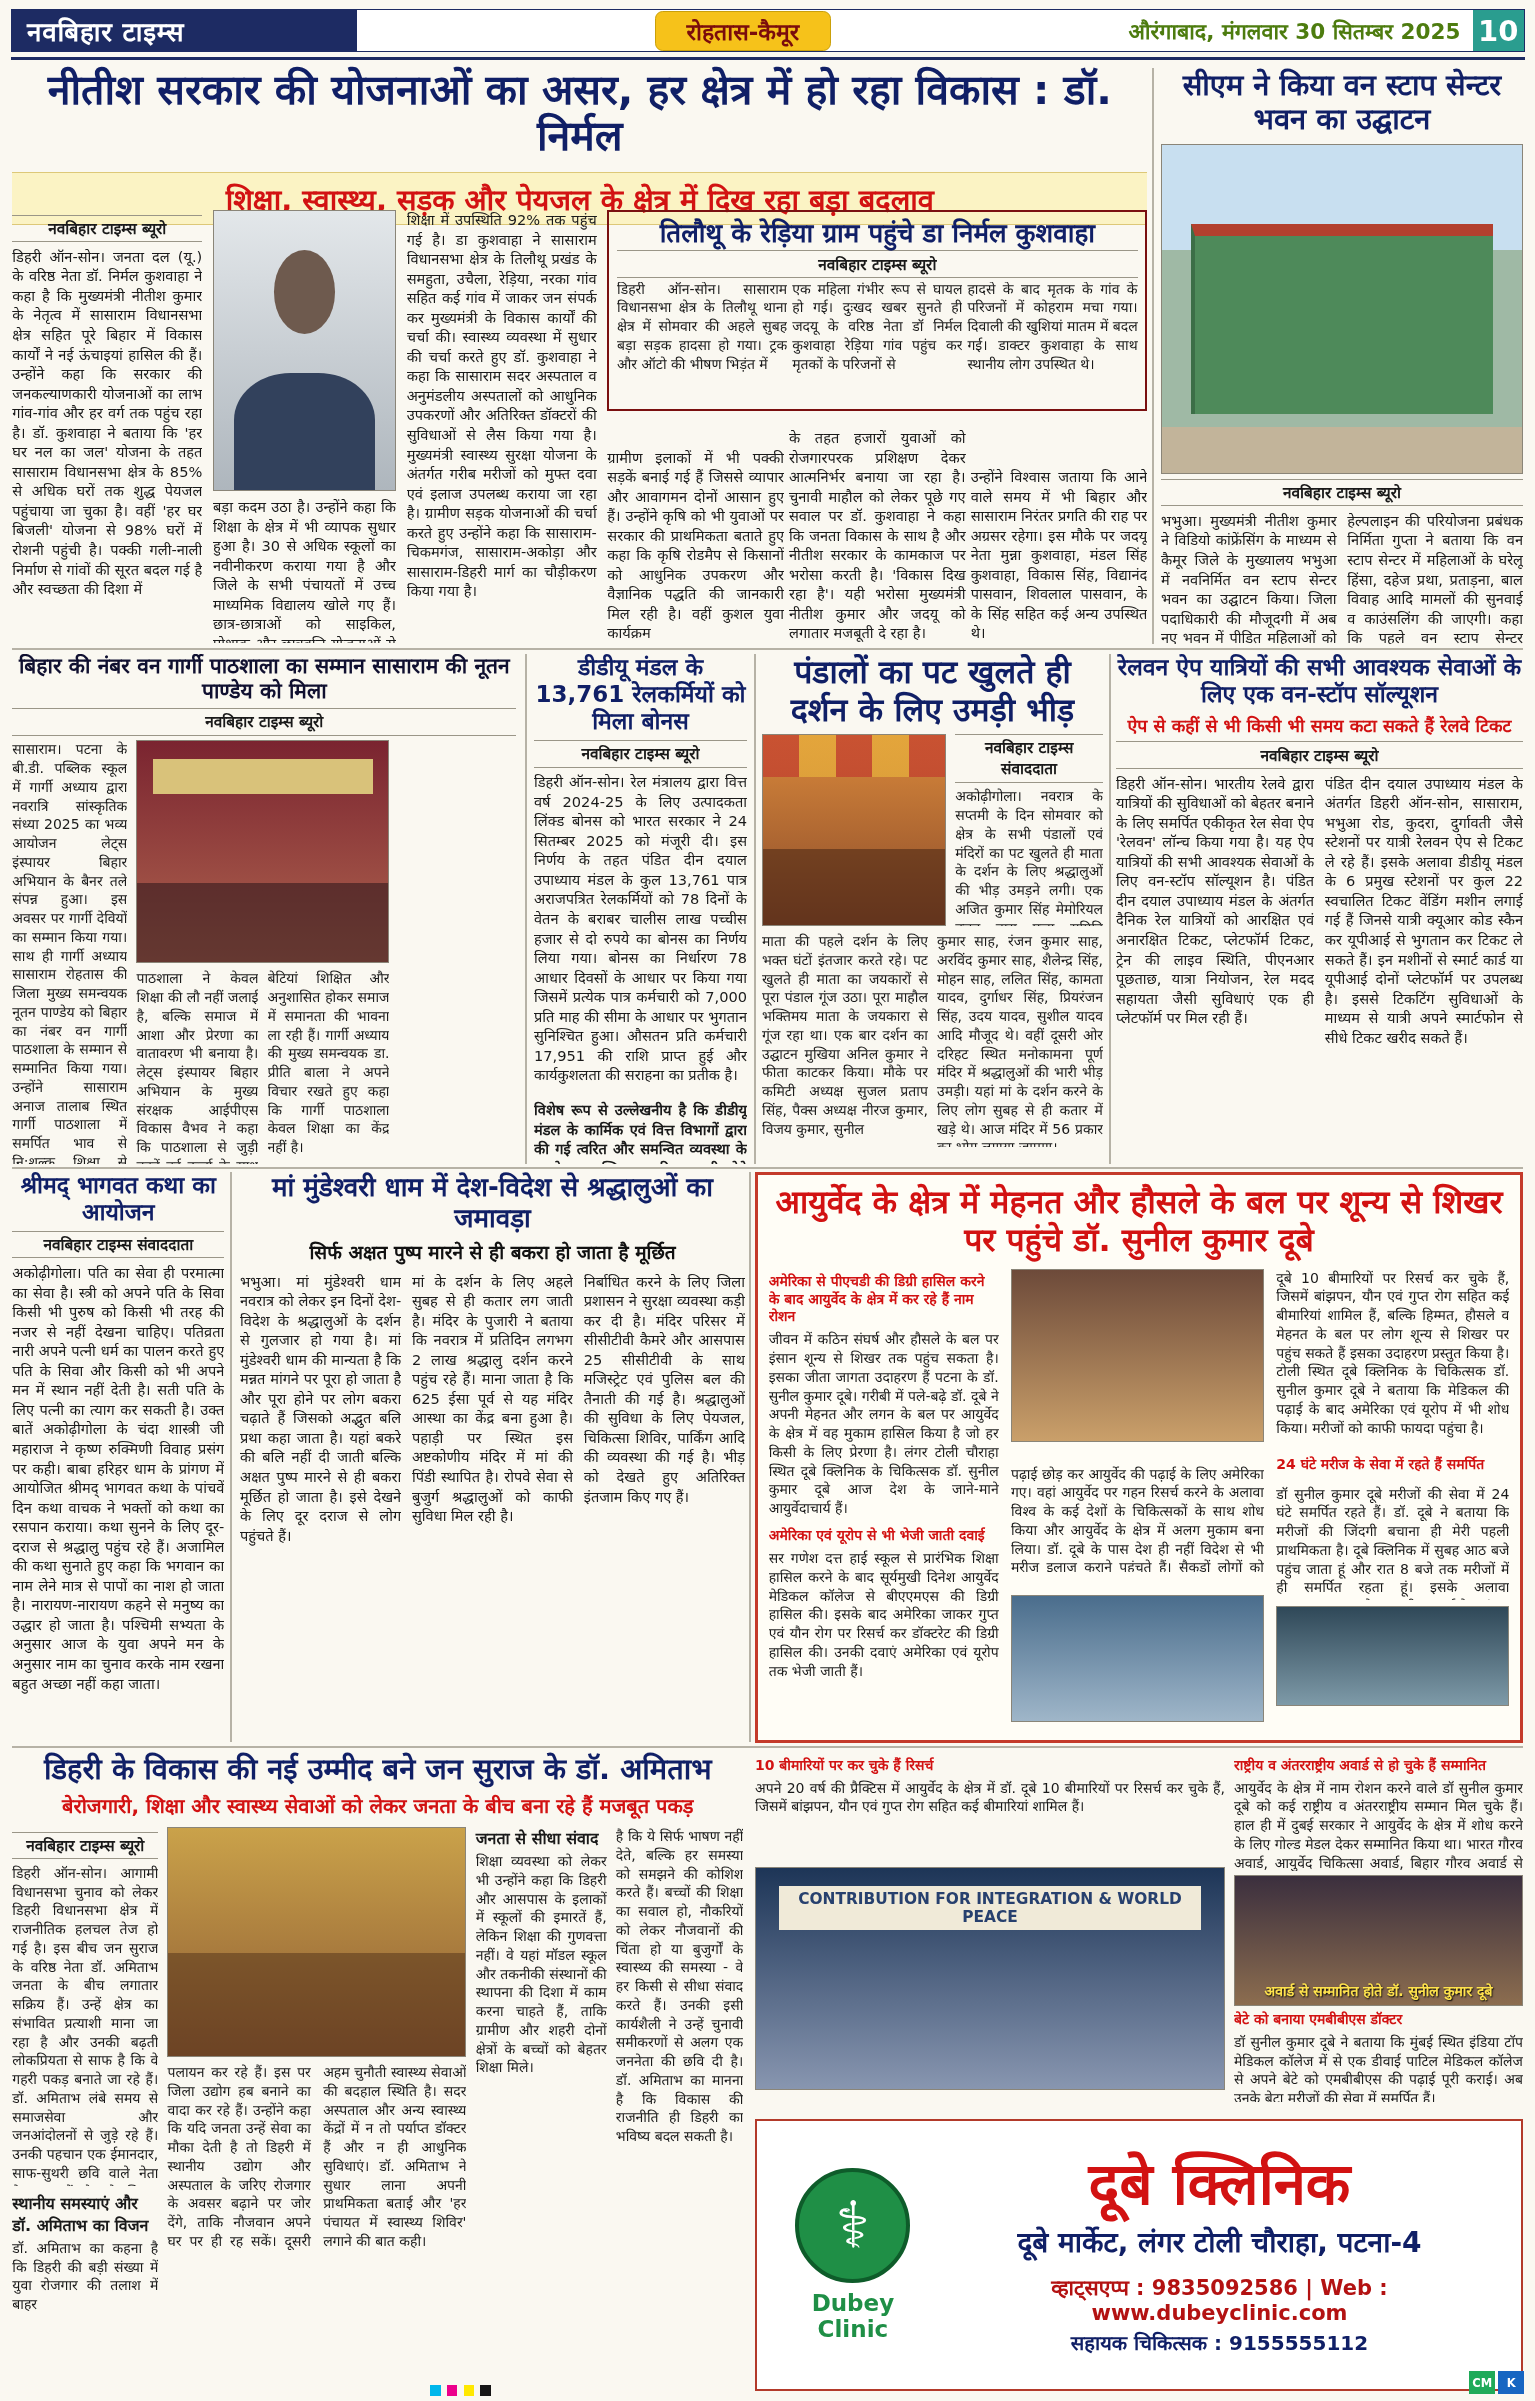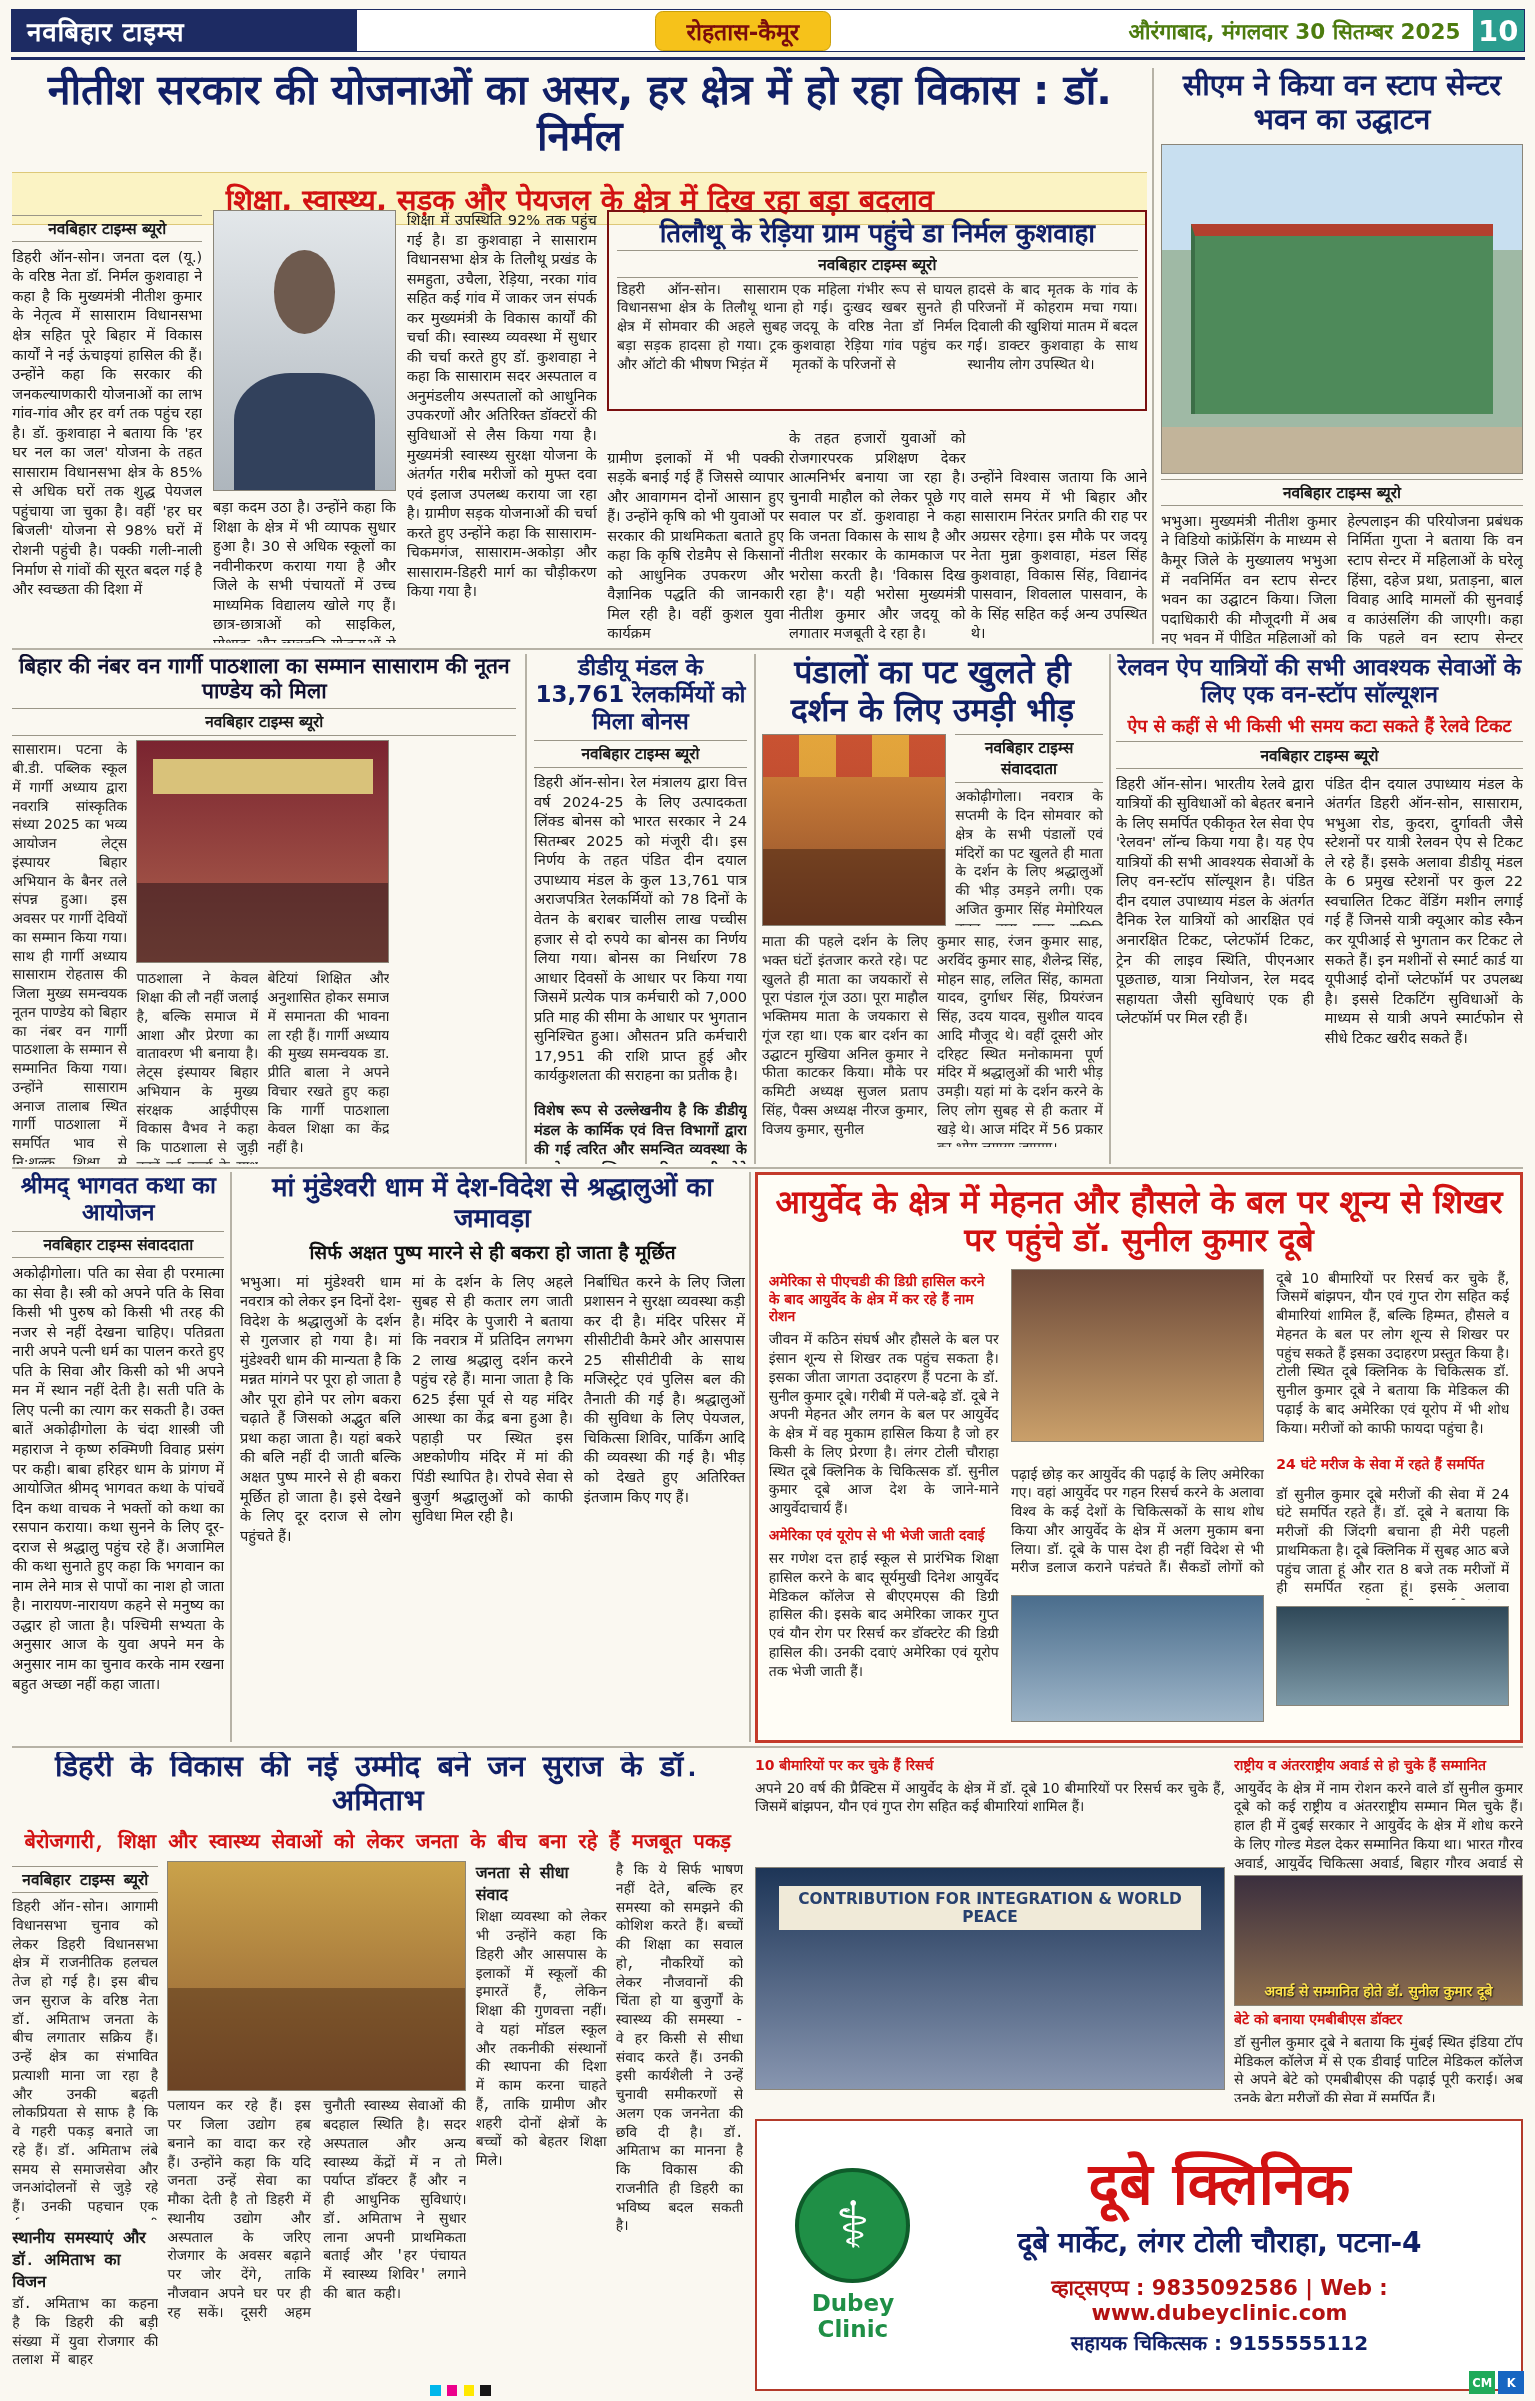--- a/index.html
+++ b/index.html
@@ -82,21 +82,21 @@
   .bhagwat{top:1172px;left:12.3px;width:212px;height:570px;}
   .mund{top:1172px;left:240px;width:505px;height:570px;}
   .ayur-box{top:1172px;left:755px;width:768px;height:571px;border:3.1px solid #c43a2a;background:#fffdf6;padding:7.7px 10.7px;box-sizing:border-box;overflow:hidden;}
   .ay-head{color:#d21212;font-size:32px;font-weight:800;text-align:center;line-height:1.2;margin:0;}
   .ay-grid{display:flex;gap:12.3px;margin-top:9.2px;height:453px;overflow:hidden;}
   .ay-c1{width:230px;}
   .ay-c2{width:253px;display:flex;flex-direction:column;gap:23px;}
   .ay-c3{flex:1;display:flex;flex-direction:column;gap:6.1px;}
   .ay-sub{color:#d21212;font-weight:bold;font-size:14px;line-height:1.25;margin:4.6px 0;}
   
-  .dehri{top:1752px;left:12.3px;width:731px;height:639px;display:flex;flex-direction:column;overflow:hidden;font-family:Liberation Mono, monospace;}
+  .dehri{top:1752px;left:12.3px;width:731px;height:639px;display:flex;flex-direction:column;overflow:hidden;}
   .d-h{font-size:29px;}
   .d-row{display:flex;gap:9.2px;flex:1;margin-top:4.6px;overflow:hidden;}
   .d-c1{width:146px;}
   .d-mid{width:299px;display:flex;flex-direction:column;gap:6.1px;}
   .d-c3{width:131px;}
   .d-c4{flex:1;}
   .d-sub{font-weight:bold;font-size:16px;margin:6.1px 0 3.1px 0;}
   .ayur-left{top:1752px;left:755px;width:470px;height:358px;overflow:hidden;}
   .ayur-right{top:1752px;left:1234px;width:289px;height:358px;overflow:hidden;}
   

